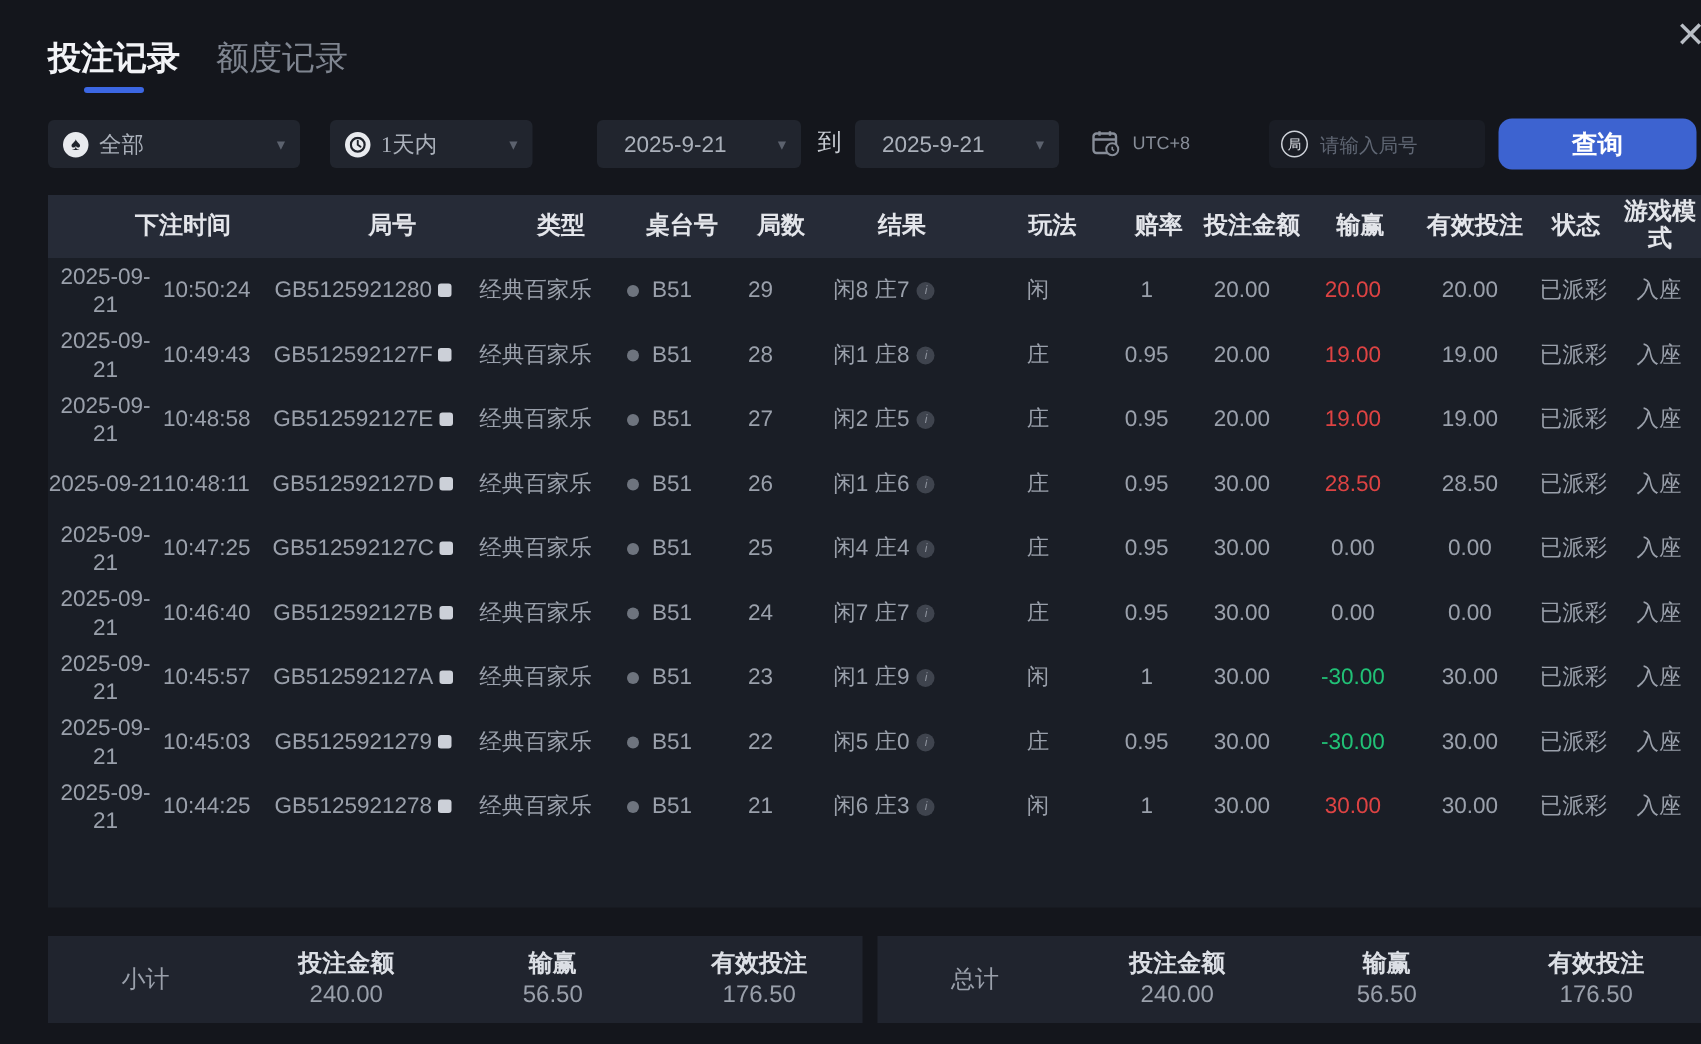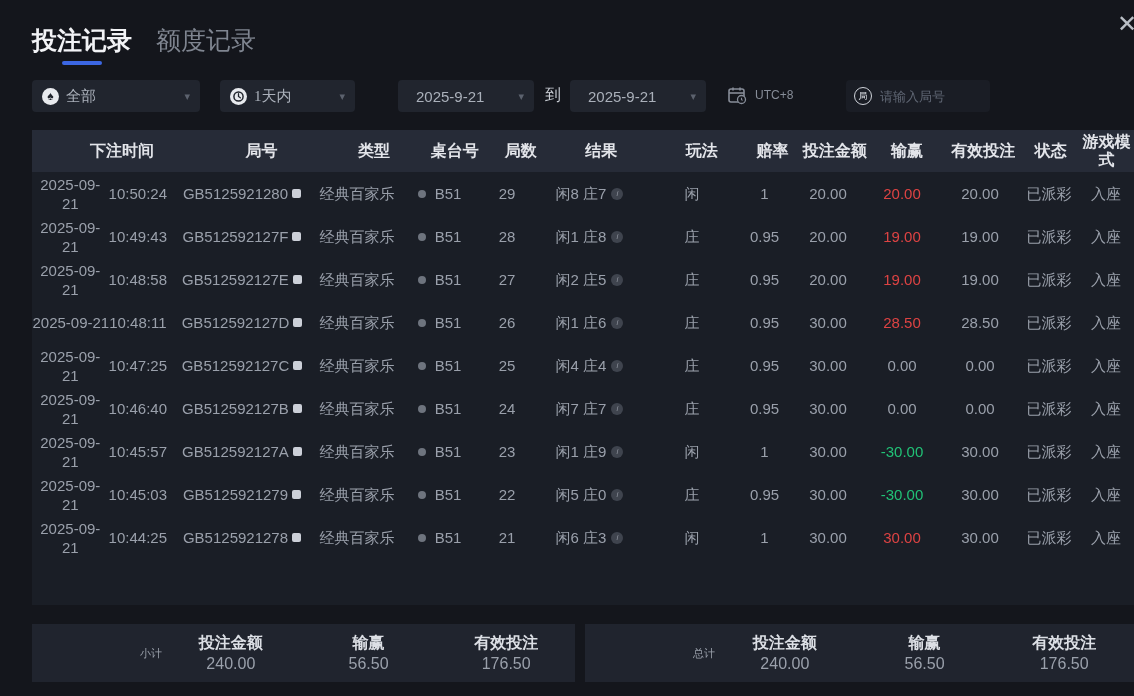--- a/index.html
+++ b/index.html
@@ -4,21 +4,21 @@
 <style>
   html,body{margin:0;padding:0;}
   body{
     width:1134px;height:696px;overflow:hidden;position:relative;
     background:#14161c;
     font-family:"Liberation Sans","DejaVu Sans",sans-serif;
     -webkit-font-smoothing:antialiased;
   }
   
   .tabs{position:absolute;top:24px;left:32px;display:flex;gap:24px;align-items:flex-end;}
-  .tab{font-size:25px;color:#7f8590;padding-bottom:8px;position:relative;cursor:pointer;}
+  .tab{font-size:22px;color:#7f8590;padding-bottom:8px;position:relative;cursor:pointer;}
   .tab.active{color:#f2f3f6;font-weight:bold;}
   .tab.active::after{
     content:"";position:absolute;left:50%;transform:translateX(-50%);
     bottom:0;width:40px;height:4px;border-radius:2px;background:var(--accent,#3c67e3);
   }
   .close-x{position:absolute;top:12px;left:1117px;font-size:24px;color:#b9bec5;cursor:pointer;line-height:1;}
   
   .filters{position:absolute;top:80px;left:0;width:1134px;height:34px;}
   .fbox{
     position:absolute;top:0;height:32px;background:#21252e;border-radius:4px;
@@ -78,21 +78,21 @@
   }
   .c-red{color:var(--red,#dd4343);}
   .c-green{color:var(--green,#21c176);text-align:right;}
   
   .summary-box{
     position:absolute;top:624px;height:58px;background:#20242e;
     display:flex;align-items:center;
   }
   .summary-box.left{left:32px;width:543px;}
   .summary-box.right{left:585px;width:549px;}
-  .sum-label{width:130px;text-align:right;color:#9aa0ab;font-size:11px;}
+  .sum-label{width:130px;text-align:center;color:#9aa0ab;font-size:16px;}
   .sum-group{flex:1;text-align:center;}
   .sum-head{color:#dcdfe5;font-size:16px;font-weight:bold;line-height:20px;}
   .sum-val{color:#9aa0ab;font-size:16px;line-height:20px;margin-top:1px;}
   .cal-icon svg{display:block;}
 </style>
 </head>
 <body>
 
 <div class="tabs">
   <div class="tab active">投注记录</div>
@@ -135,20 +135,21 @@
           <circle cx="14.5" cy="14.5" r="4" fill="#14161c" stroke="#878d98" stroke-width="1.3"></circle>
           <path d="M14.5 12.8v1.8l1.2.8" fill="none" stroke="#878d98" stroke-width="1.1"></path>
         </svg>
     </span>
     <span>UTC+8</span>
   </div>
   <div class="round-input-wrap">
     <span class="round-circ">局</span>
     <input class="round-input" type="text" placeholder="请输入局号" style="">
   </div>
+  <button class="search-btn">查询</button>
 </div>
 
 <div class="table">
   <div class="thead">
     <div class="th col-time">下注时间</div>
     <div class="th col-round">局号</div>
     <div class="th col-type">类型</div>
     <div class="th col-table">桌台号</div>
     <div class="th col-rno">局数</div>
     <div class="th col-result">结果</div>

